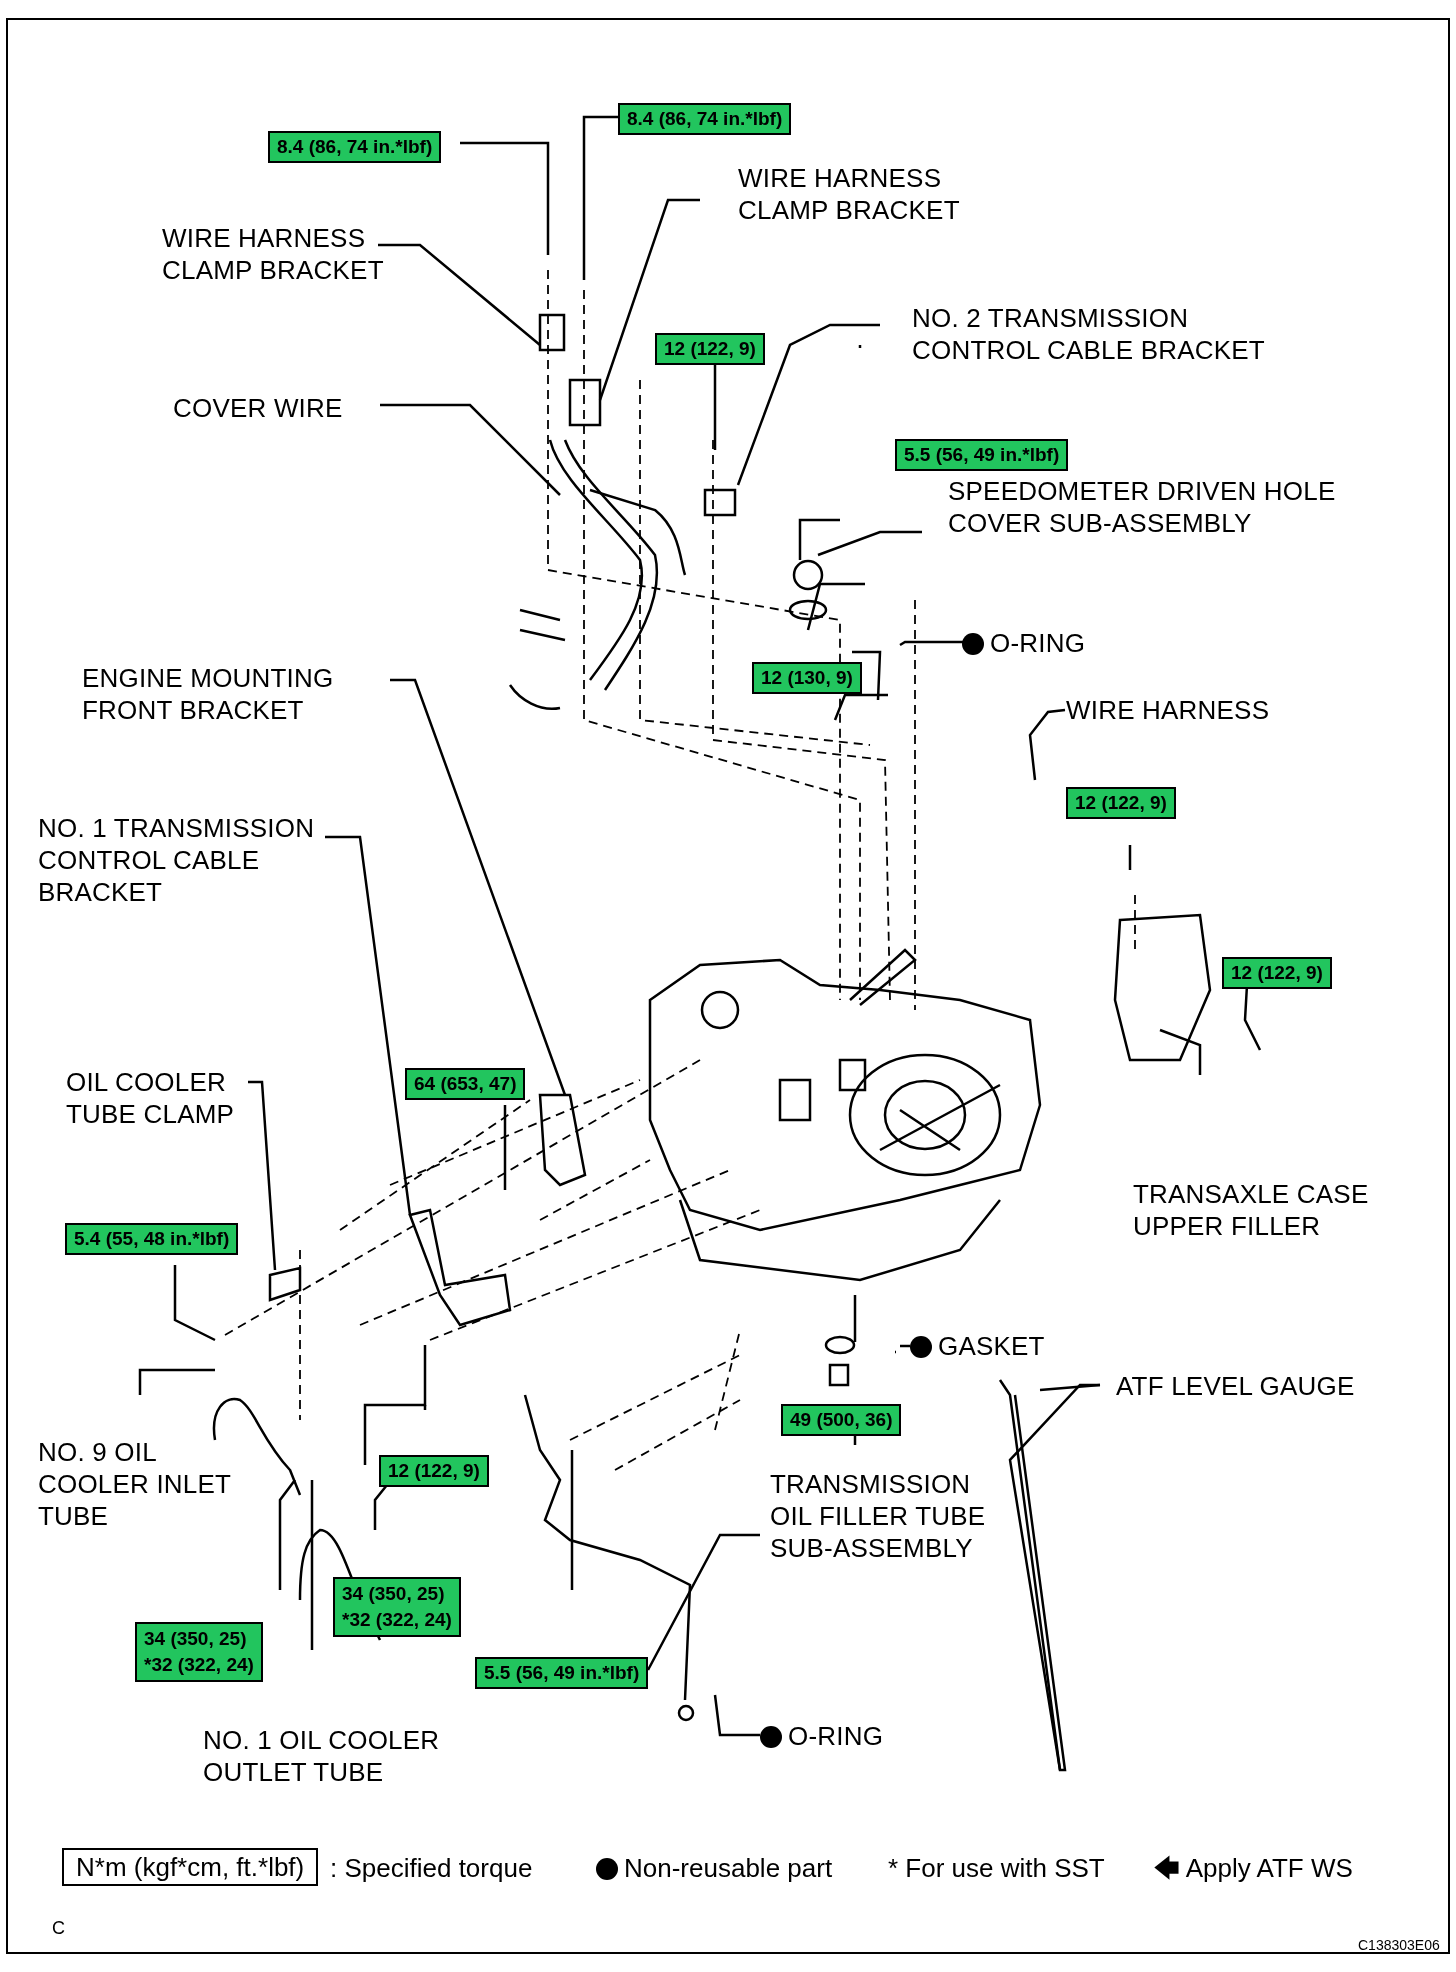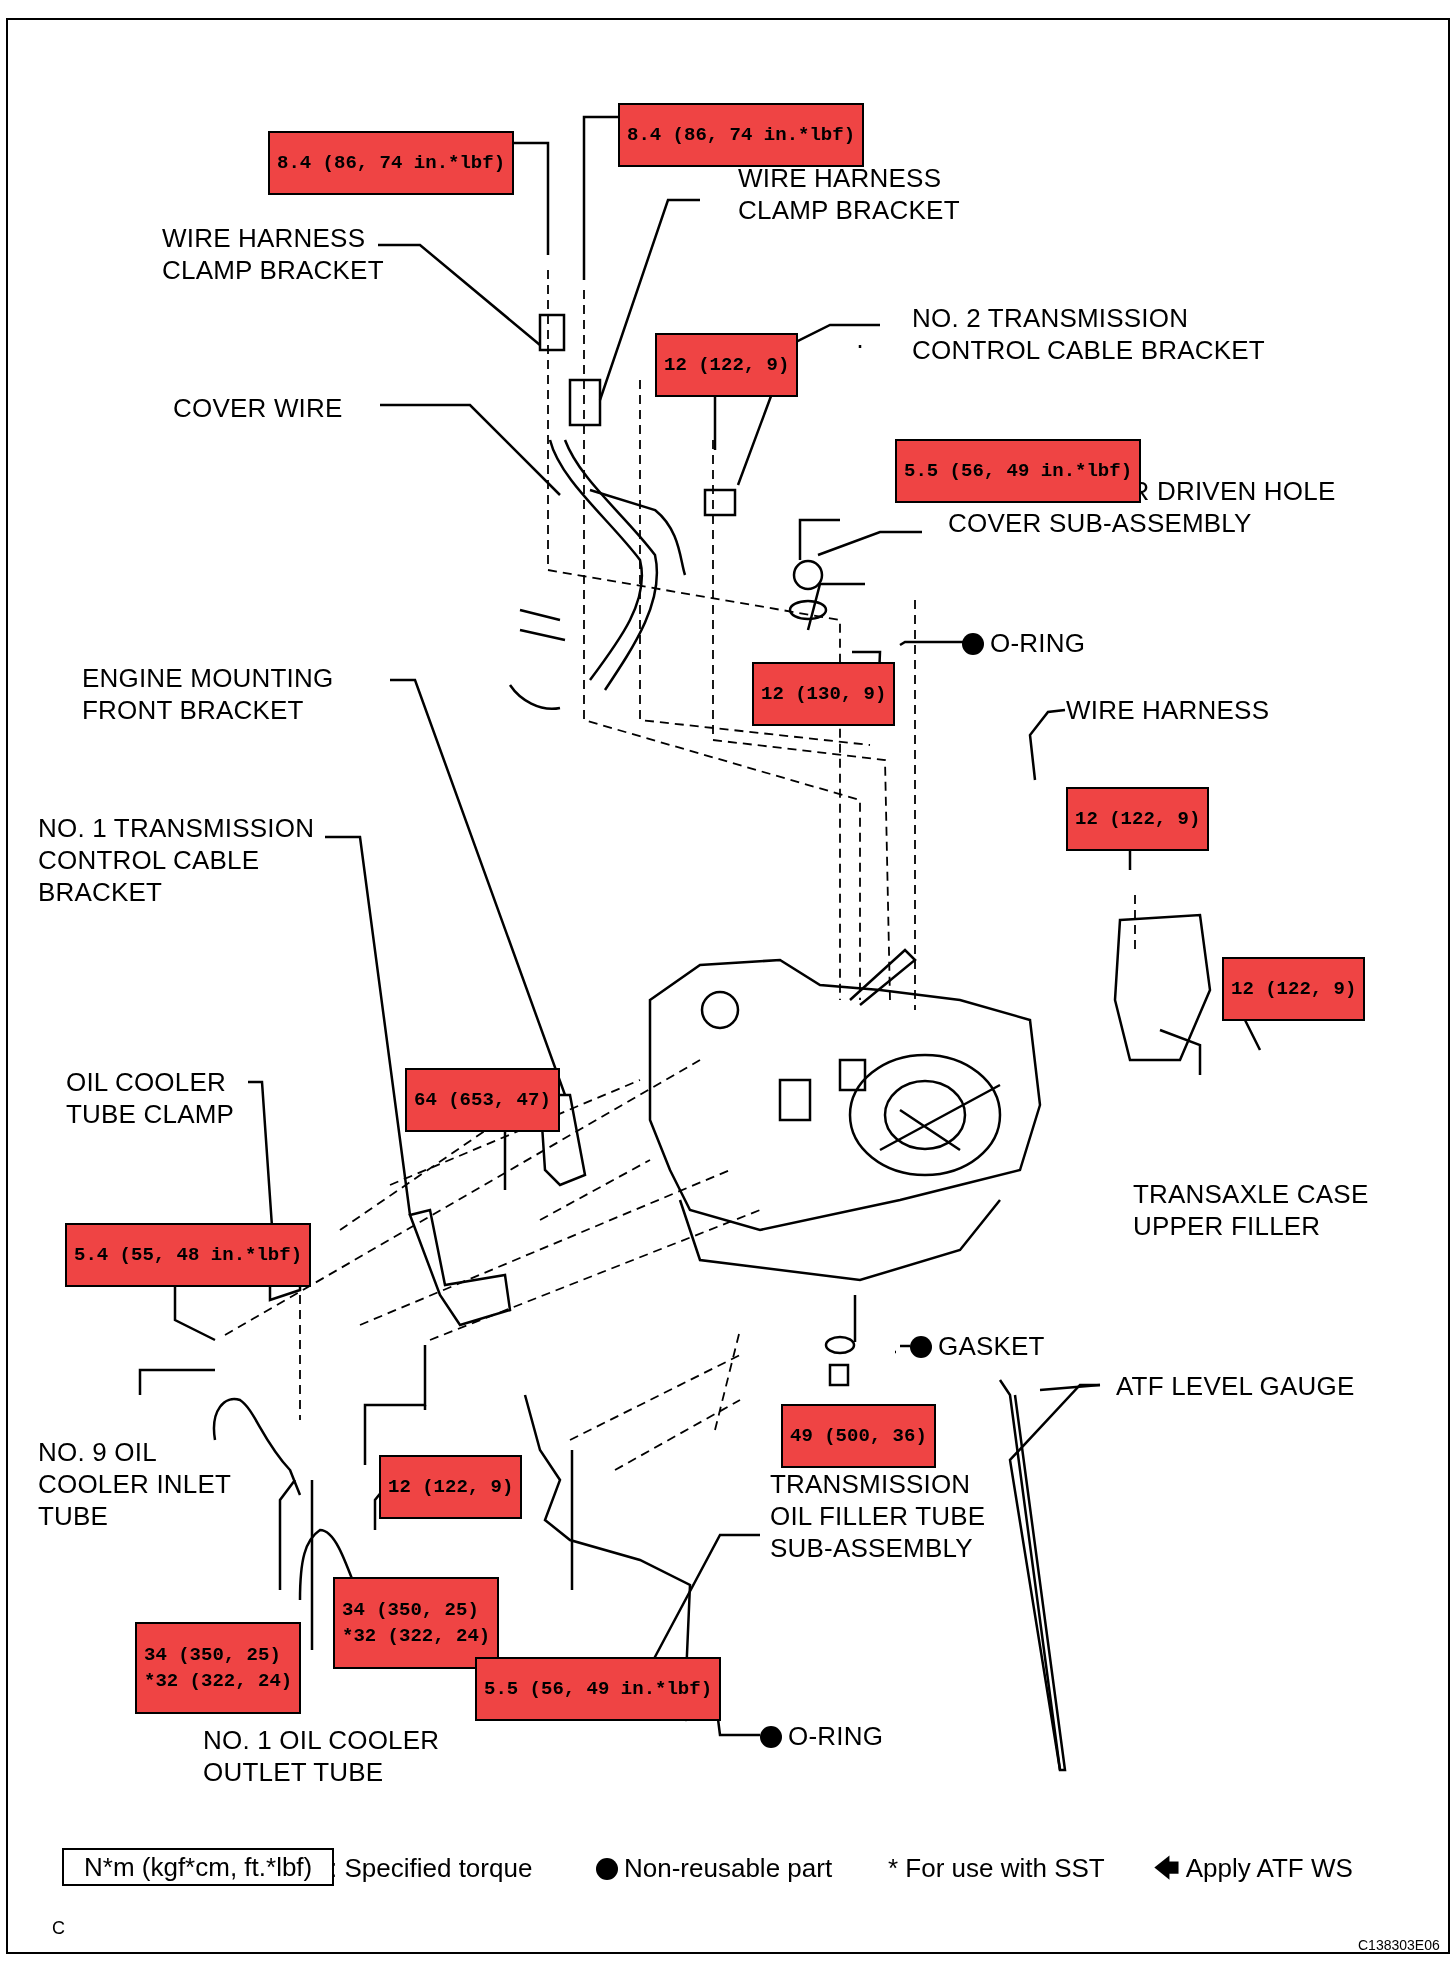--- a/index.html
+++ b/index.html
@@ -1,23 +1,23 @@
 <!DOCTYPE html>
 <html><head>
 <meta charset="utf-8">
 <style>
   html,body{margin:0;padding:0;background:#fff;}
   body{width:1456px;height:1972px;position:relative;overflow:hidden;font-family:"Liberation Sans",sans-serif;color:#000;}
   #frame{position:absolute;left:6px;top:18px;width:1444px;height:1936px;border:2px solid #000;box-sizing:border-box;}
   svg#art{position:absolute;left:0;top:0;}
   .lbl{position:absolute;font-size:26px;line-height:32px;white-space:pre;letter-spacing:0.2px;}
-  .tq{position:absolute;font-size:19px;font-weight:bold;line-height:24px;border:2.5px solid #000;padding:18px 7px;background:#ef4444;white-space:pre;font-family:Liberation Mono, monospace;}
+  .tq{position:absolute;font-size:19px;font-weight:bold;line-height:24px;border:2.5px solid #000;padding:2px 7px;background:#22c55e;white-space:pre;}
   .tq2{line-height:26px;}
   .legend{position:absolute;top:1852px;font-size:26px;line-height:32px;white-space:pre;}
-  .legbox{position:absolute;left:62px;top:1848px;border:2.5px solid #000;padding:0 20px;font-size:26px;line-height:34px;}
+  .legbox{position:absolute;left:62px;top:1848px;border:2.5px solid #000;padding:0 12px;font-size:26px;line-height:34px;}
   .code{position:absolute;font-size:14px;white-space:pre;}
   .dot{display:inline-block;width:22px;height:22px;border-radius:50%;background:#000;vertical-align:-3px;margin-right:6px;}
 </style>
 </head>
 <body>
 
 <div id="frame"></div>
 
 <svg id="art" width="1456" height="1972" fill="none" stroke="#000" stroke-width="2.5">
 

